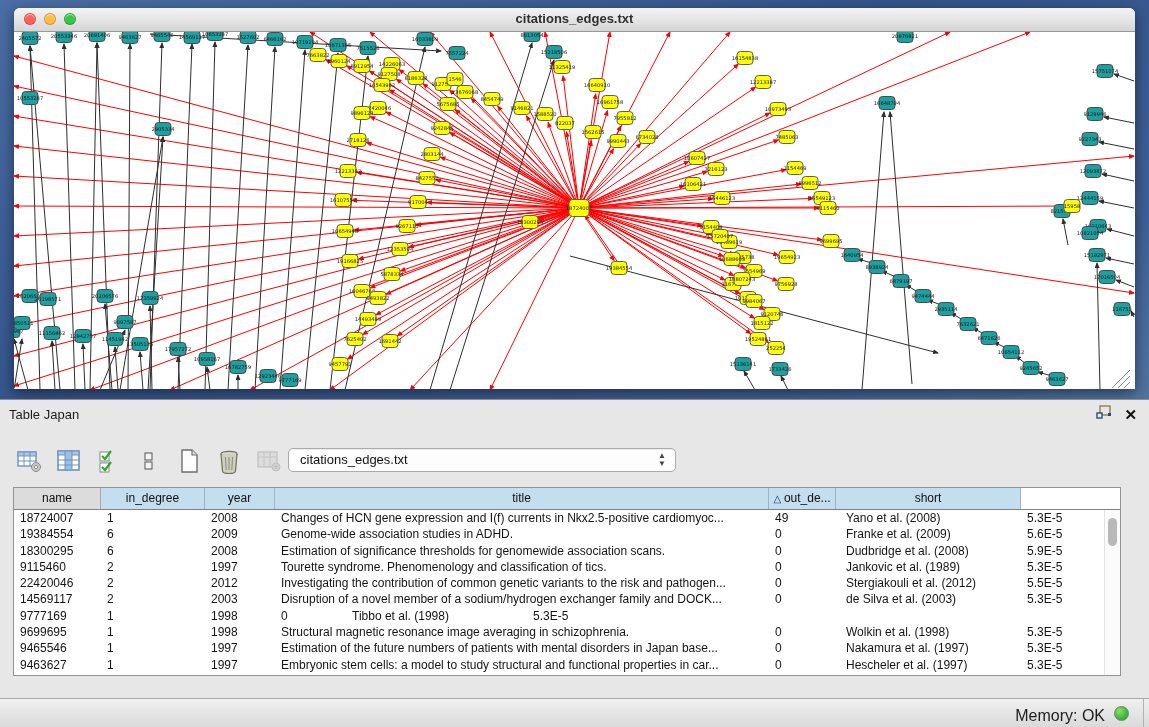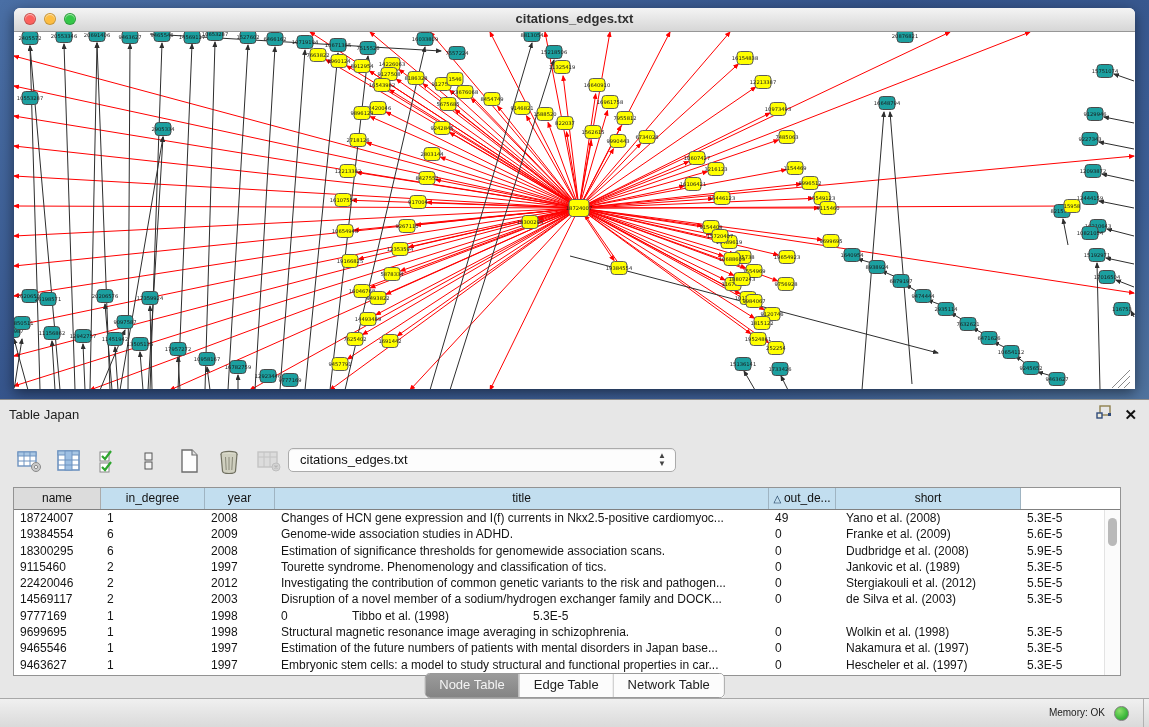--- a/index.html
+++ b/index.html
@@ -48,21 +48,21 @@
   .vthumb{position:absolute;left:3px;top:8px;width:9px;height:28px;border-radius:5px;background:#B9B9B9;}
   
   .tabs{position:absolute;left:50%;top:273px;transform:translateX(-50%);display:flex;height:23px;
     border:1px solid #9A9A9A;border-radius:5px;overflow:hidden;background:#fff;box-shadow:0 1px 0 rgba(255,255,255,.6);}
   .tab{font-size:13px;line-height:22px;padding:0 14px;color:#222;background:#FCFCFC;border-left:1px solid #C4C4C4;}
   .tab:first-child{border-left:none;}
   .tab.active{background:linear-gradient(#9B9B9B,#848484);color:#F4F4F4;border-left:none;}
   
   .statusbar{position:absolute;left:0;top:698px;width:1149px;height:29px;
     background:linear-gradient(#F0F0F0,#DADADA);border-top:1px solid #A8A8A8;box-sizing:border-box;}
-  .memory{position:absolute;right:44px;top:8px;font-size:10px;color:#1c1c1c;}
+  .memory{position:absolute;right:44px;top:8px;font-size:16px;color:#1c1c1c;}
   .memled{position:absolute;right:20px;top:7px;width:15px;height:15px;border-radius:50%;
     background:radial-gradient(circle at 35% 30%,#8CE06B,#3CB83C 60%,#2E9430);border:1px solid #7B7B7B;box-sizing:border-box;}
   .statdiv{position:absolute;left:1143px;top:0;width:1px;height:29px;background:#B2B2B2;}
 </style>
 </head>
 <body>
 
 <div class="desktop">
   <div class="frame">
     <div class="titlebar">
@@ -970,24 +970,19 @@
           <div class="td" style="width: 67px;">0</div>
           <div class="td" style="width: 185px; padding-left: 10px;">Hescheler et al. (1997)</div>
           <div class="td" style="width: 83px;">5.3E-5</div>
         </div>
       </div>
     <div class="vscroll">
       <div class="vthumb"></div>
     </div>
   </div>
 
-  <div class="tabs" id="tabs">
-      <div class="tab active">Node Table</div>
-      <div class="tab">Edge Table</div>
-      <div class="tab">Network Table</div>
-    </div>
 </div>
 
 <div class="statusbar">
   <span class="memory">Memory: OK</span>
   <span class="memled"></span>
   <span class="statdiv"></span>
 </div>
 
 </body></html>

